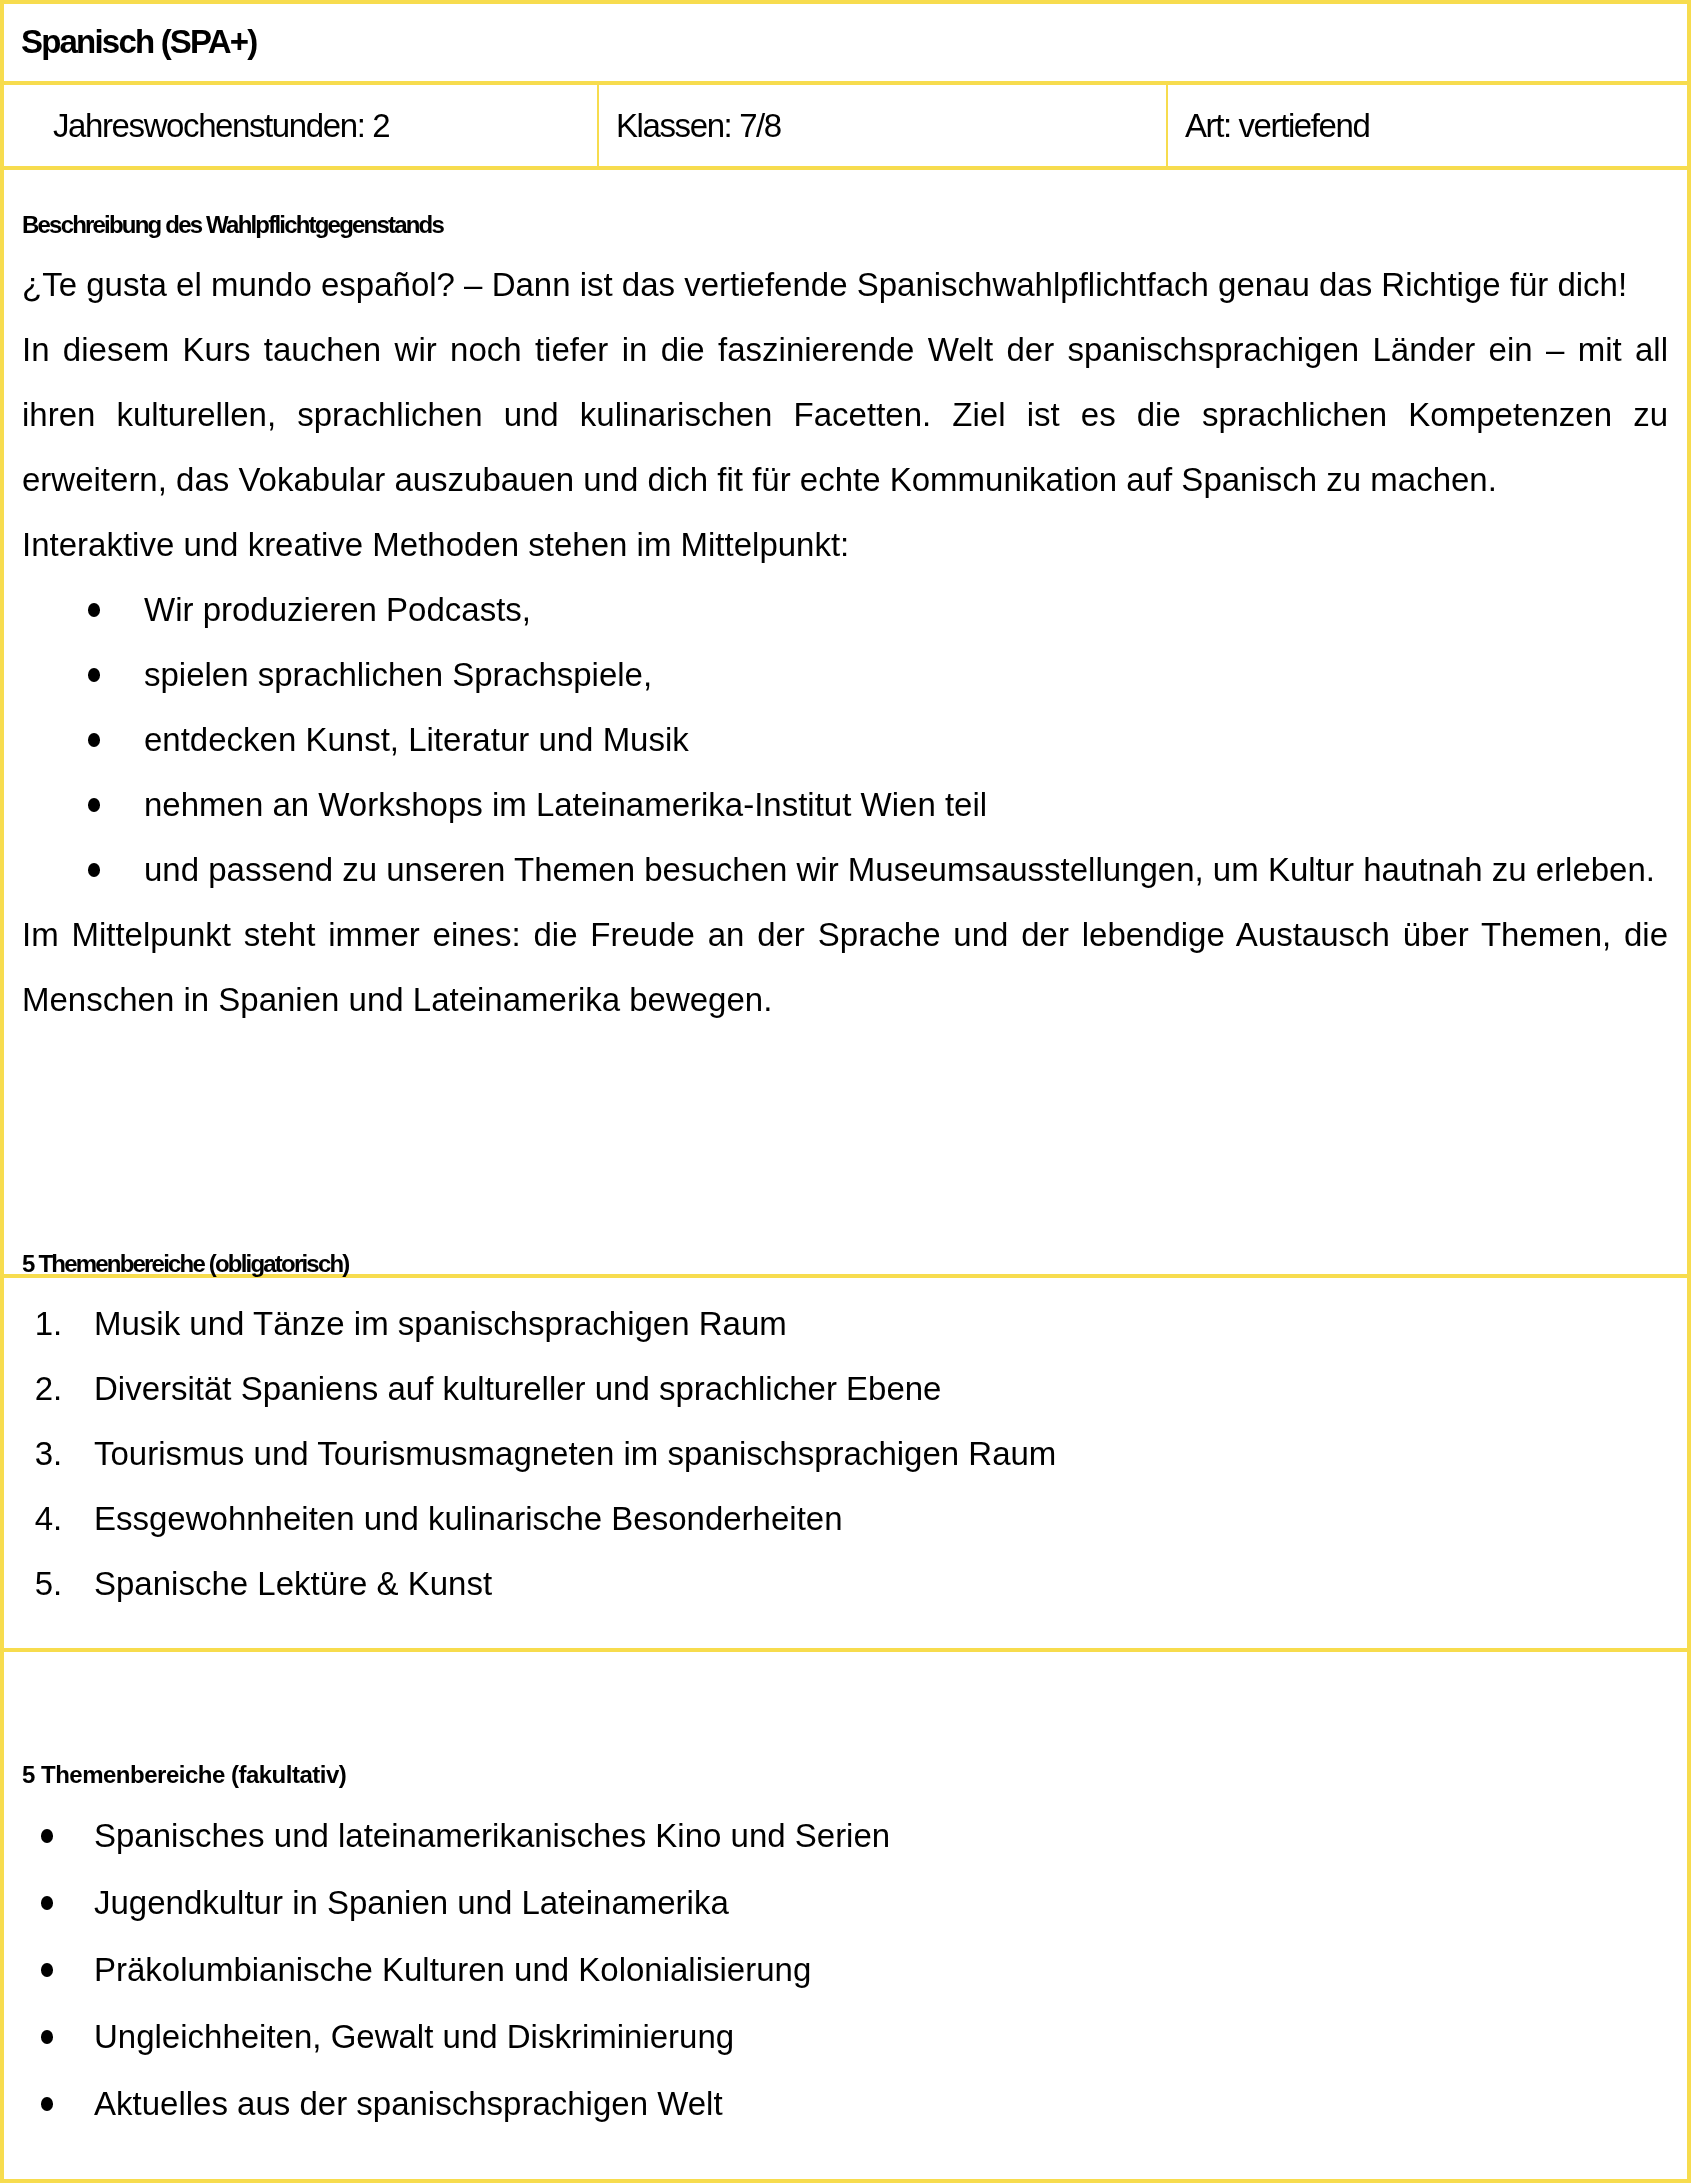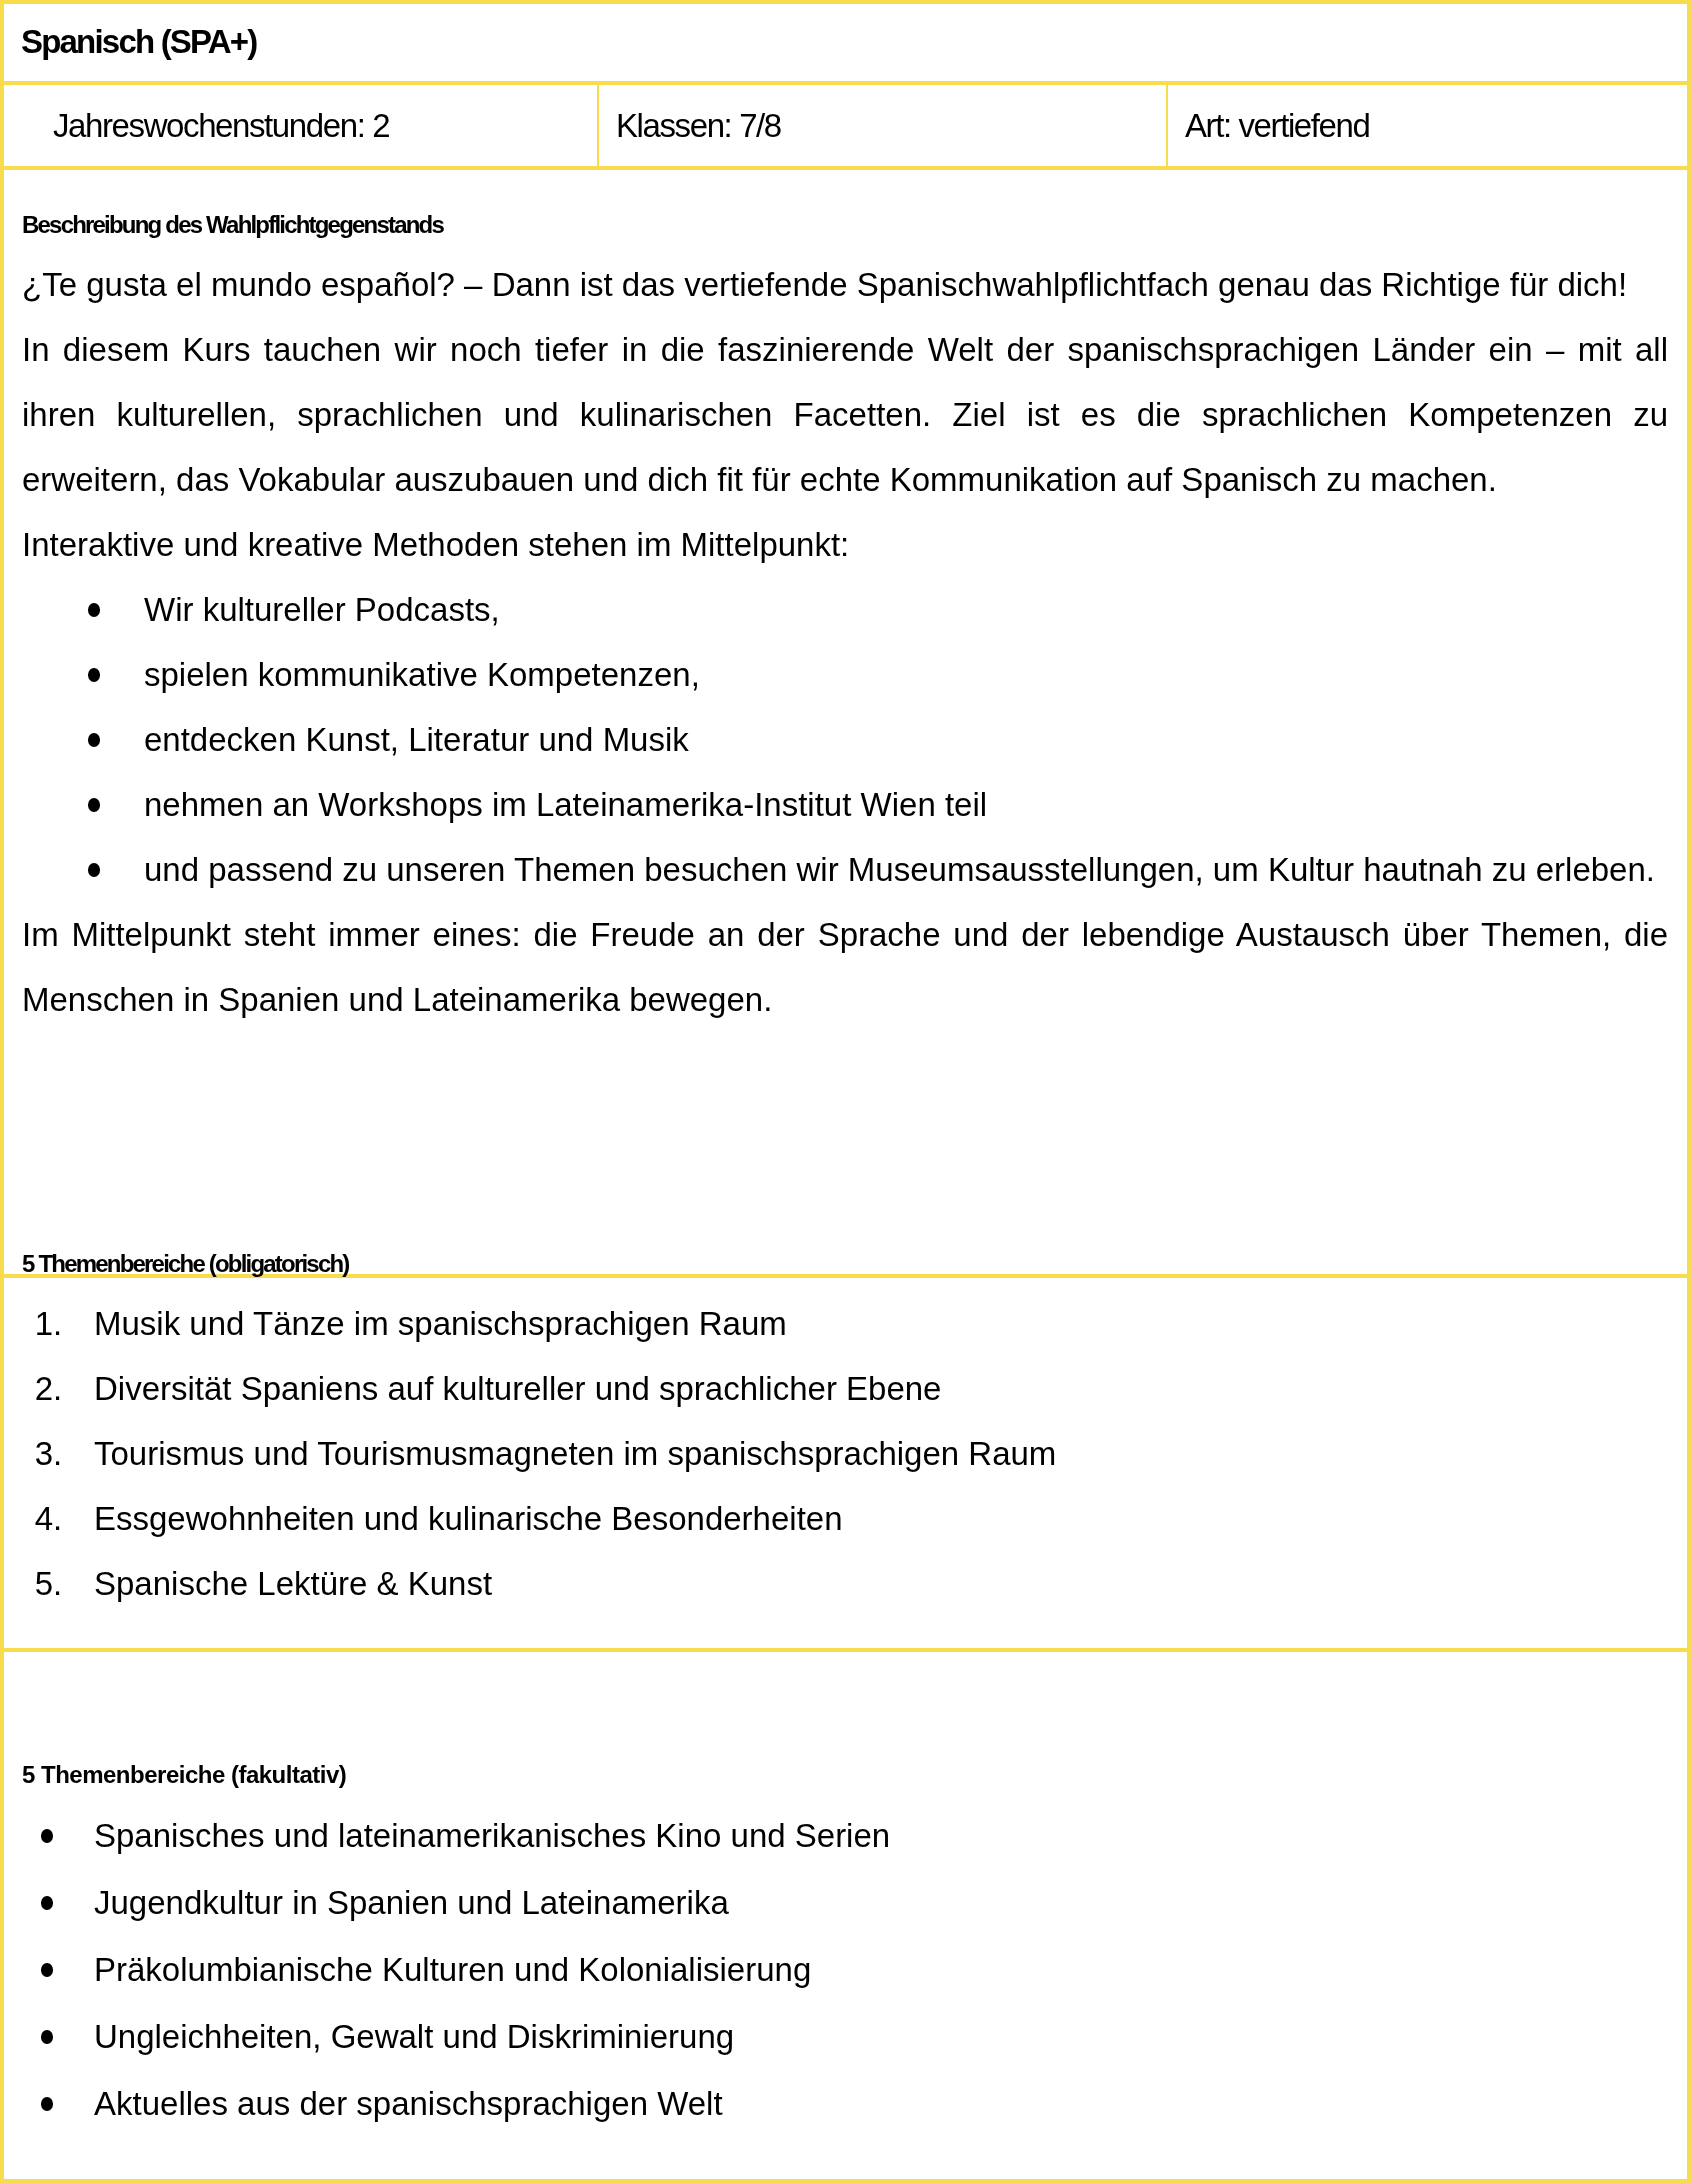--- a/index.html
+++ b/index.html
@@ -88,22 +88,22 @@
     <div class="info-cell c3">Art: vertiefend</div>
   </div>
 
   <div class="row desc-row">
     <div class="content">
       <div class="heading">Beschreibung des Wahlpflichtgegenstands</div>
       <div class="para-last">¿Te gusta el mundo español? – Dann ist das vertiefende Spanischwahlpflichtfach genau das Richtige für dich!</div>
       <div class="para-last">In diesem Kurs tauchen wir noch tiefer in die faszinierende Welt der spanischsprachigen Länder ein – mit all ihren kulturellen, sprachlichen und kulinarischen Facetten. Ziel ist es die sprachlichen Kompetenzen zu erweitern, das Vokabular auszubauen und dich fit für echte Kommunikation auf Spanisch zu machen.</div>
       <div>Interaktive und kreative Methoden stehen im Mittelpunkt:</div>
       <ul class="bullets">
-        <li><span class="dot"></span><span>Wir kultureller Podcasts,</span></li>
-        <li><span class="dot"></span><span>spielen kommunikative Kompetenzen,</span></li>
+        <li><span class="dot"></span><span>Wir produzieren Podcasts,</span></li>
+        <li><span class="dot"></span><span>spielen sprachlichen Sprachspiele,</span></li>
         <li><span class="dot"></span><span>entdecken Kunst, Literatur und Musik</span></li>
         <li><span class="dot"></span><span>nehmen an Workshops im Lateinamerika-Institut Wien teil</span></li>
         <li style="text-align-last:left"><span class="dot"></span><span>und passend zu unseren Themen besuchen wir Museumsausstellungen, um Kultur hautnah zu erleben.</span></li>
       </ul>
       <div class="para-last">Im Mittelpunkt steht immer eines: die Freude an der Sprache und der lebendige Austausch über Themen, die Menschen in Spanien und Lateinamerika bewegen.</div>
     </div>
   </div>
 
   <div class="row oblig-row">
     <div class="content" style="top:33px">

